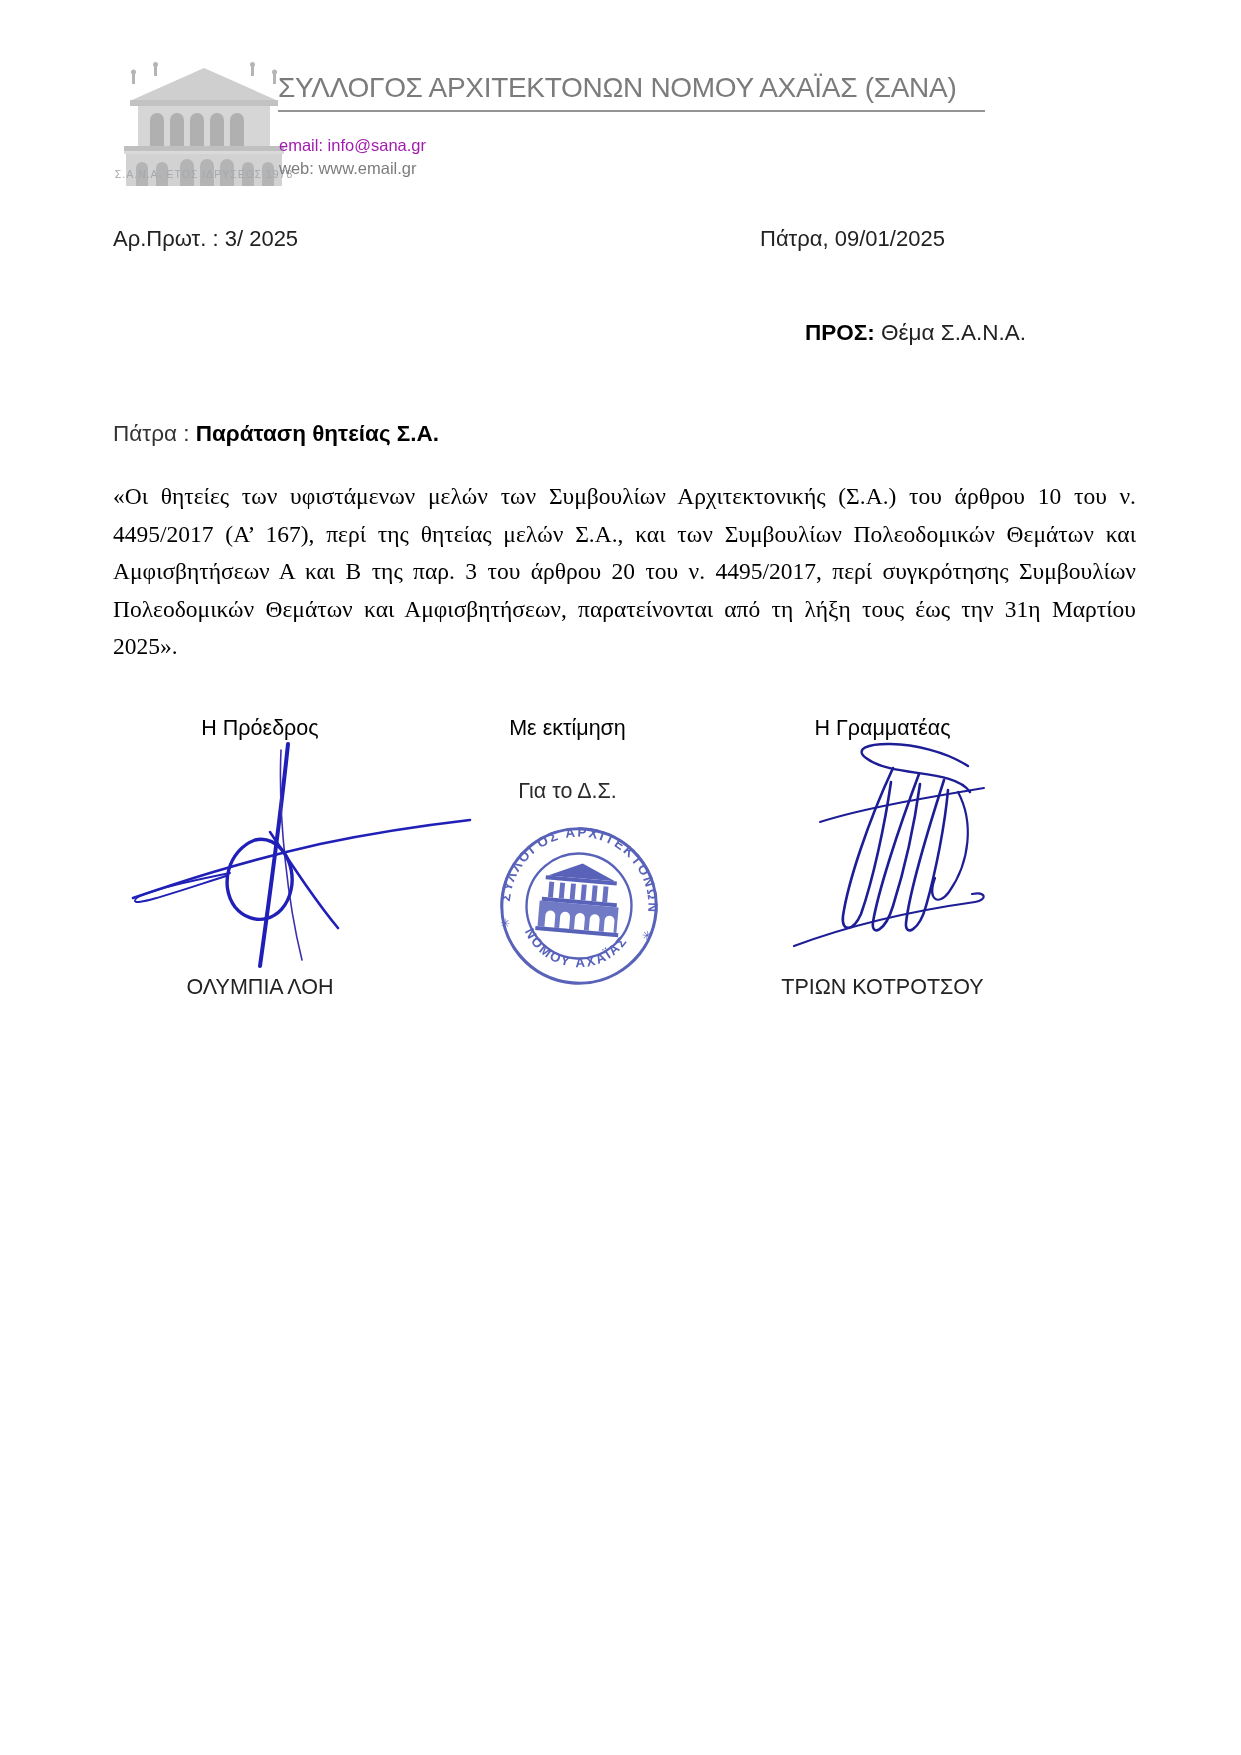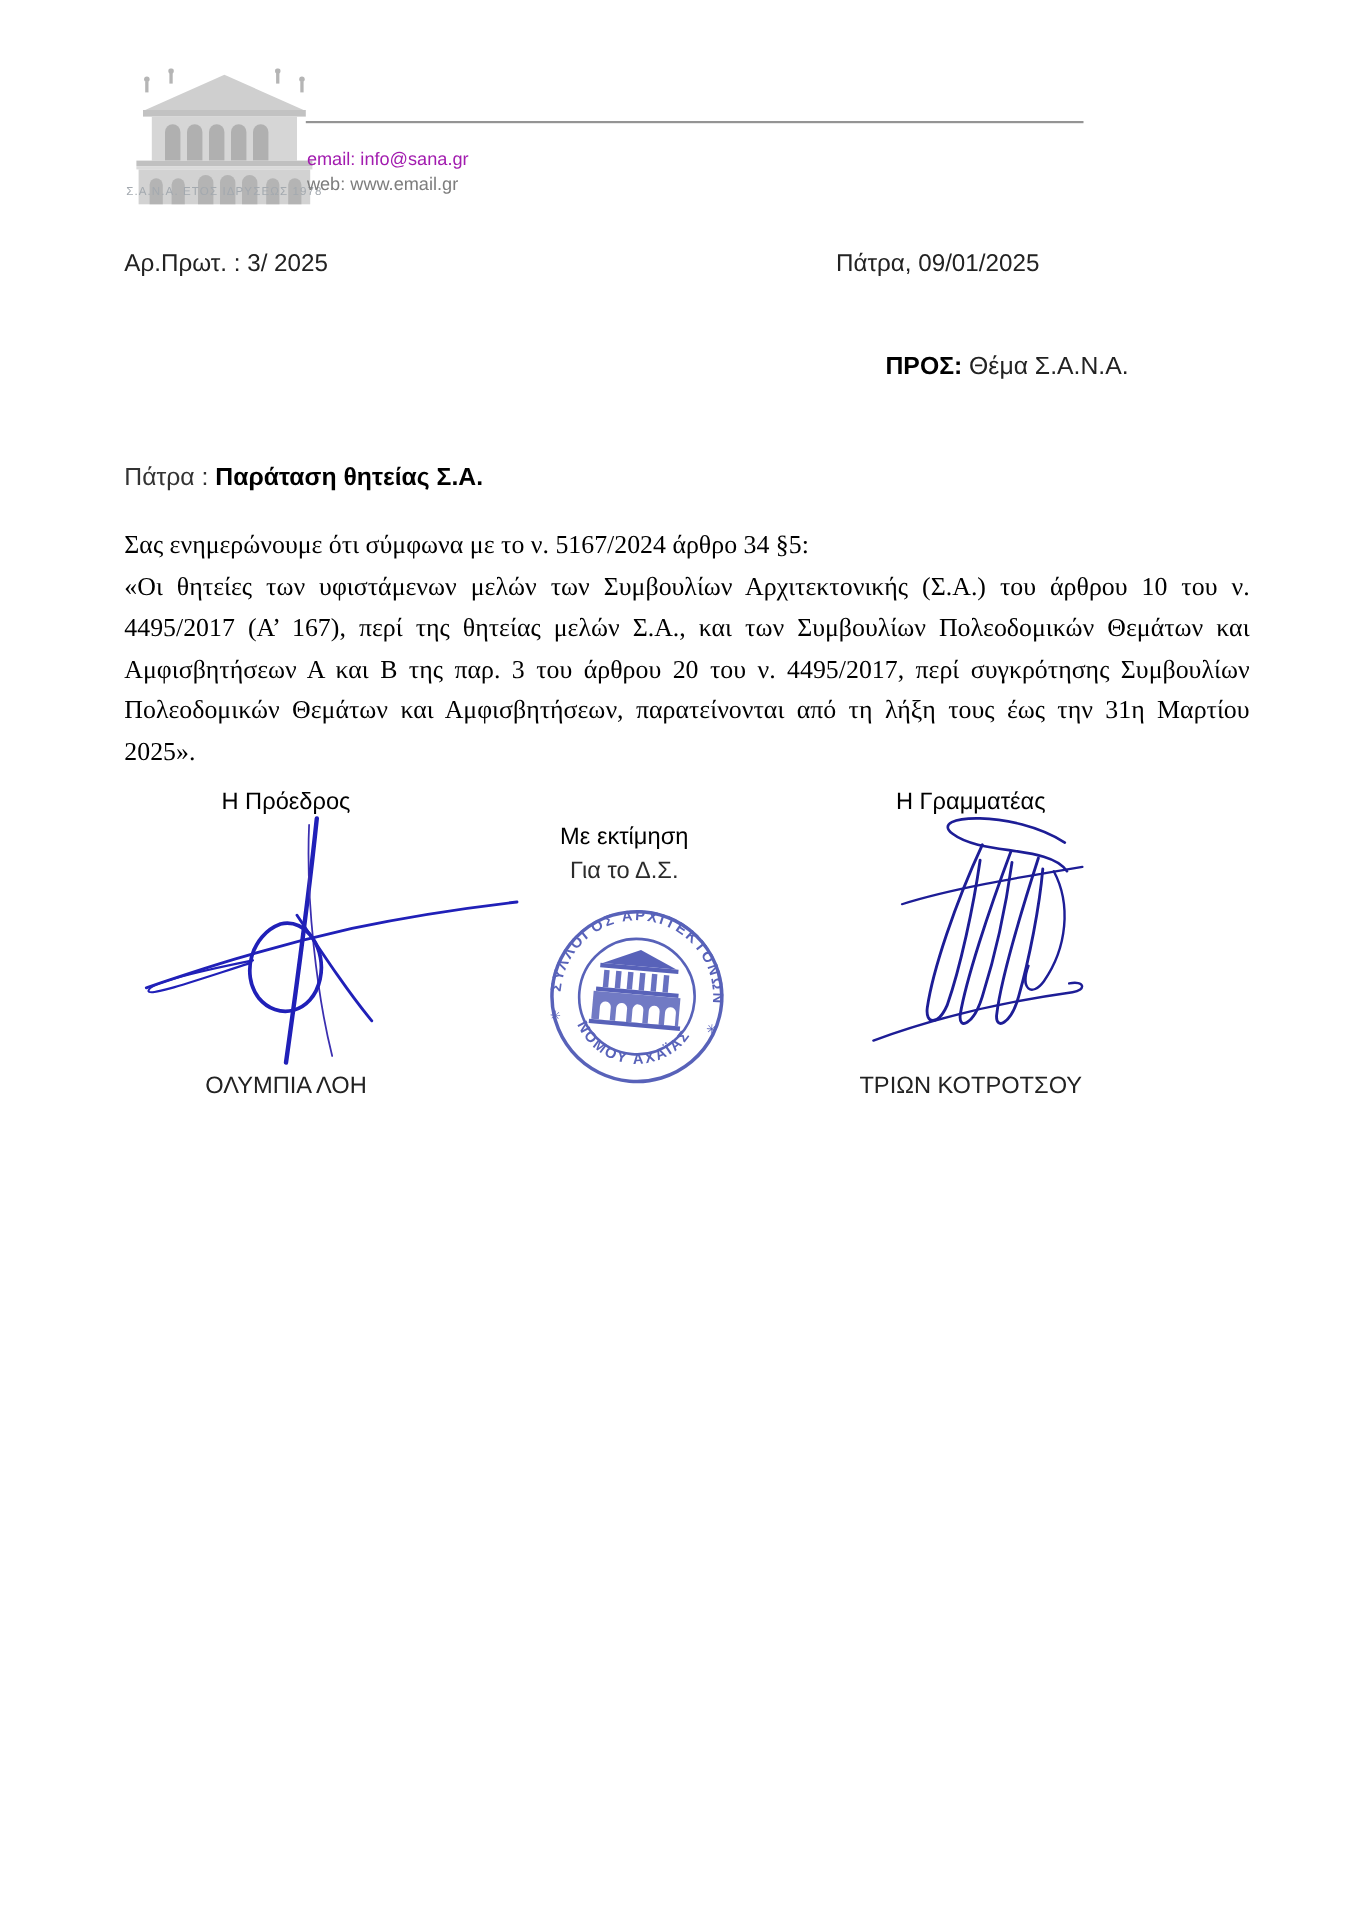--- a/index.html
+++ b/index.html
@@ -43,21 +43,21 @@
     left:113px;top:478px;width:1023px;
     font-family:"Liberation Serif","DejaVu Serif",serif;
     font-size:23.5px;line-height:37.5px;color:#000;
   }
   .body-text p{margin:0;}
   .body-text .quote{text-align:justify;}
 
   
   .sig-title{font-size:21.5px;color:#000000;text-align:center;white-space:nowrap;}
   .sig-title-left{left:115px;top:716px;width:290px;}
-  .sig-title-center{left:455px;top:748px;width:225px;}
+  .sig-title-center{left:455px;top:716px;width:225px;}
   .sig-title-right{left:770px;top:716px;width:225px;}
   .for-board{left:455px;top:779px;width:225px;font-size:21.5px;color:#2b2b2b;text-align:center;}
   .sig-name{font-size:21.5px;color:#222;text-align:center;white-space:nowrap;}
   .sig-name-left{left:115px;top:975px;width:290px;}
   .sig-name-right{left:755px;top:975px;width:255px;}
 
   .sig-left-svg{left:118px;top:736px;width:362px;height:234px;}
   .sig-right-svg{left:772px;top:730px;width:226px;height:230px;}
   .stamp-svg{left:480px;top:807px;width:198px;height:198px;transform:rotate(5deg);opacity:.92;}
 </style>
@@ -98,37 +98,37 @@
       <path d="M44 124 v-18 a6 6 0 0 1 12 0 v18 z"></path>
       <path d="M68 124 v-20 a7 7 0 0 1 14 0 v20 z"></path>
       <path d="M88 124 v-20 a7 7 0 0 1 14 0 v20 z"></path>
       <path d="M108 124 v-20 a7 7 0 0 1 14 0 v20 z"></path>
       <path d="M130 124 v-18 a6 6 0 0 1 12 0 v18 z"></path>
       <path d="M150 124 v-18 a6 6 0 0 1 12 0 v18 z"></path>
     </g>
   </svg>
   <div class="abs logo-caption">Σ.Α.Ν.Α. ΕΤΟΣ ΙΔΡΥΣΕΩΣ 1978</div>
 
+  <div class="abs org-name">ΣΥΛΛΟΓΟΣ ΑΡΧΙΤΕΚΤΟΝΩΝ ΝΟΜΟΥ ΑΧΑΪΑΣ (ΣΑΝΑ)</div>
   <div class="abs org-rule"></div>
   <div class="abs org-email">email: info@sana.gr</div>
   <div class="abs org-web">web: www.email.gr</div>
 
   <div class="abs protocol">Αρ.Πρωτ. : 3/ 2025</div>
   <div class="abs place-date">Πάτρα,  09/01/2025</div>
 
   <div class="abs to-line">
     <span class="b">ΠΡΟΣ:</span><span> Θέμα Σ.Α.Ν.Α.</span>
   </div>
 
   <div class="abs subject-line">
     <span>Πάτρα : </span><span class="b">Παράταση θητείας Σ.Α.</span>
   </div>
 
   <div class="abs body-text">
-    <p>Σας ενημερώνουμε ότι σύμφωνα με το ν. 5167/2024 άρθρο 34 §5:</p>
     <p class="quote">«Οι θητείες των υφιστάμενων μελών των Συμβουλίων Αρχιτεκτονικής (Σ.Α.) του άρθρου 10 του ν. 4495/2017 (Α’ 167), περί της θητείας μελών Σ.Α., και των Συμβουλίων Πολεοδομικών Θεμάτων και Αμφισβητήσεων Α και Β της παρ. 3 του άρθρου 20 του ν. 4495/2017, περί συγκρότησης Συμβουλίων Πολεοδομικών Θεμάτων και Αμφισβητήσεων, παρατείνονται από τη λήξη τους έως την 31η Μαρτίου 2025».</p>
   </div>
 
   <div class="abs sig-title sig-title-left">Η Πρόεδρος</div>
   <div class="abs sig-title sig-title-center">Με εκτίμηση</div>
   <div class="abs sig-title sig-title-right">Η Γραμματέας</div>
   <div class="abs for-board">Για το Δ.Σ.</div>
 
   <svg class="abs sig-left-svg" viewBox="0 0 362 234" xmlns="http://www.w3.org/2000/svg" fill="none" stroke-linecap="round">
     <path d="M170,8 C164,66 152,158 142,230" stroke="#2020b8" stroke-width="4"></path>

